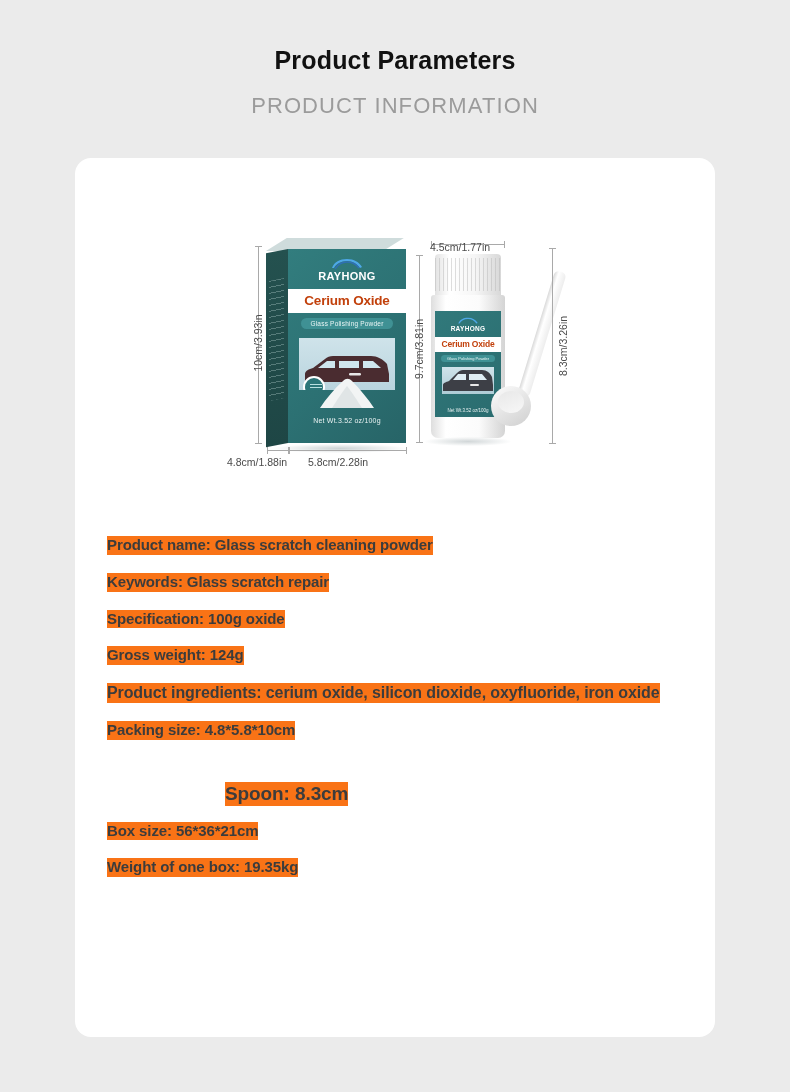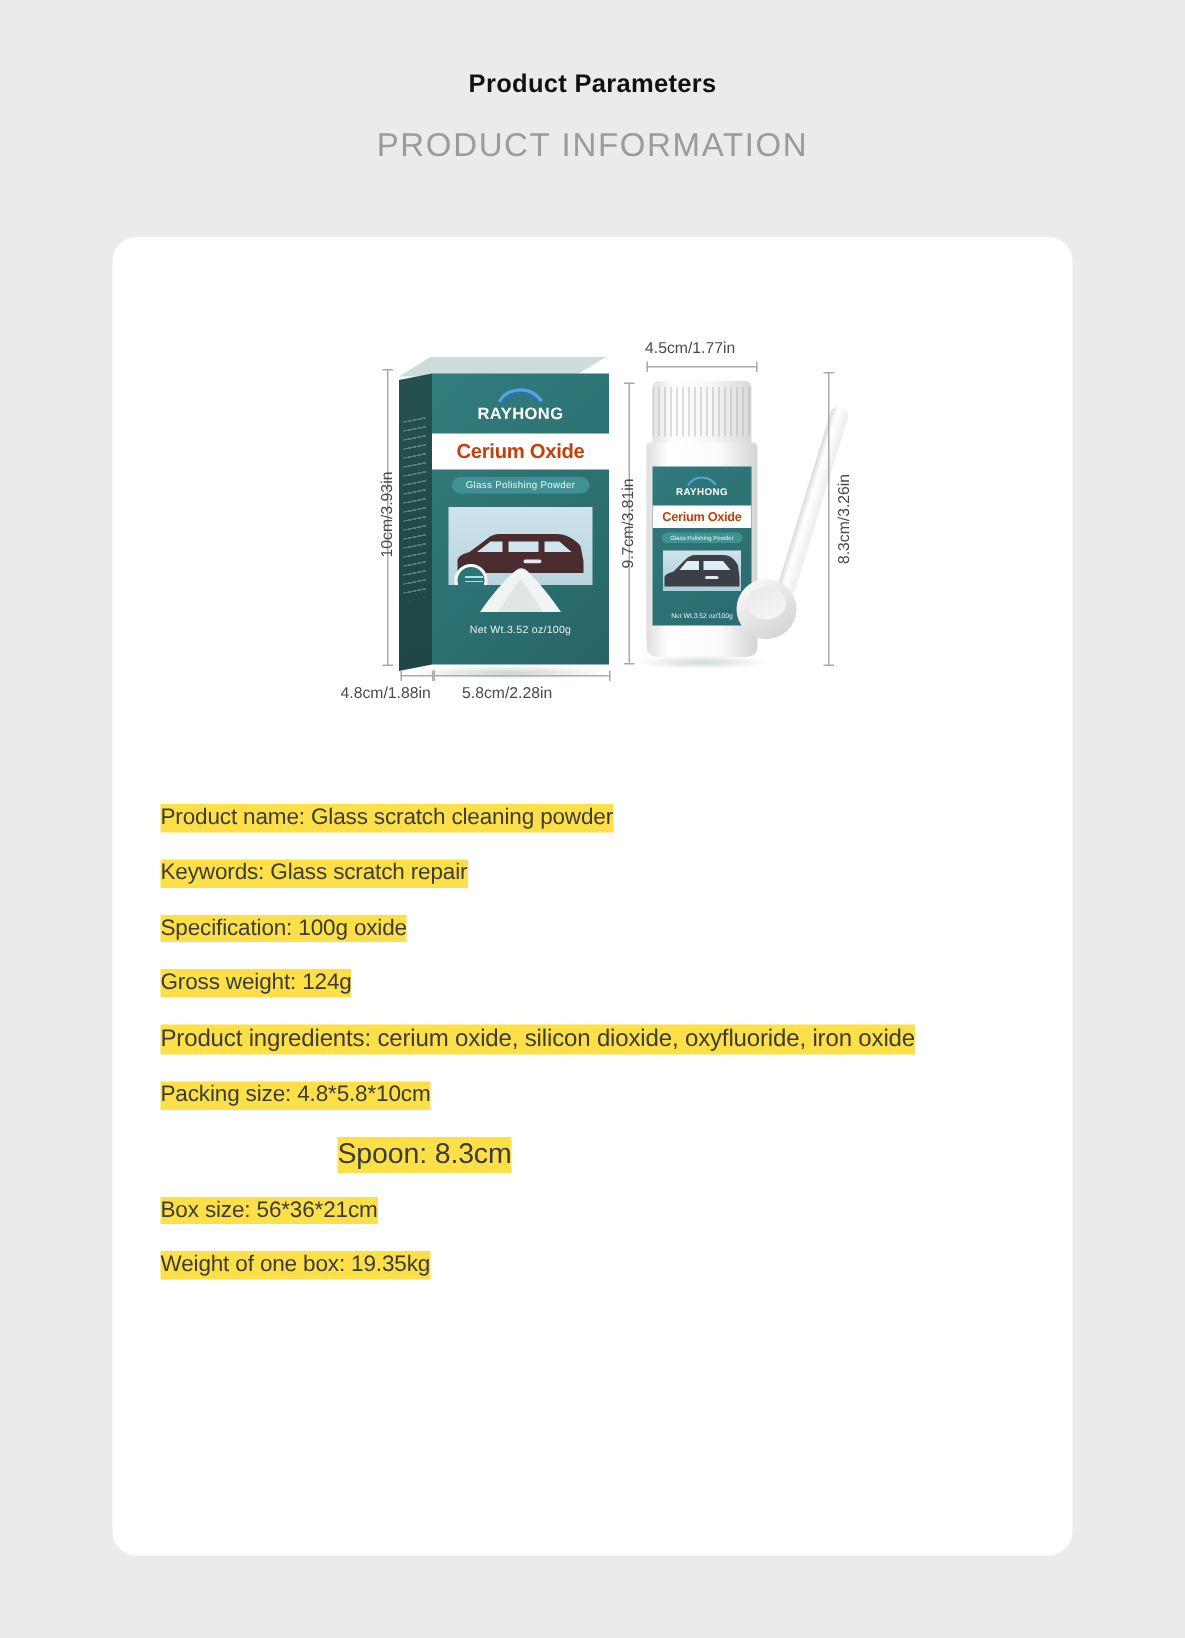--- a/index.html
+++ b/index.html
@@ -9,21 +9,21 @@
     height: 1092px;
     background: #ebebeb;
     font-family: "Liberation Sans", sans-serif;
     position: relative;
     overflow: hidden;
   }
 
   
   .page-title {
     text-align: center;
-    font-size: 17px;
+    font-size: 25px;
     font-weight: bold;
     color: #111111;
     letter-spacing: 0.2px;
     padding-top: 46px;
   }
   .page-subtitle {
     text-align: center;
     font-size: 22px;
     font-weight: normal;
     color: #9b9b9b;
@@ -348,29 +348,29 @@
   .spec-list {
     padding: 28px 0 0 32px;
   }
   .spec-row {
     display: block;
     margin-bottom: 18px;
   }
   .spec-text {
     display: inline-block;
     font-size: 15px;
-    font-weight: normal;
+    font-weight: bold;
     color: #3c3c3c;
-    background: #fde047;
+    background: #f97316;
     line-height: 1.25;
     letter-spacing: -0.1px;
   }
   .spec-row.small .spec-text  { font-size: 16px; }
   .spec-row.spoon { text-align: left; padding-left: 118px; margin-bottom: 16px; }
-  .spec-row.spoon .spec-text  { font-size: 19px; }
+  .spec-row.spoon .spec-text  { font-size: 19px; margin-top: 24px; }
 </style>
 </head>
 <body>
 
 <div>
   <h1 class="page-title">Product Parameters</h1>
   <h2 class="page-subtitle">PRODUCT INFORMATION</h2>
 </div>
 
 <div class="card">
@@ -421,21 +421,21 @@
       </div>
       <div class="box-shadow-el"></div>
     </div>
 
     <div class="mline-h" style="left:192px; top:292px; width:22px;"></div>
     <div class="mline-h" style="left:214px; top:292px; width:118px;"></div>
     <div class="mlabel" style="left:152px; top:298px;">4.8cm/1.88in</div>
     <div class="mlabel" style="left:233px; top:298px;">5.8cm/2.28in</div>
 
     <div class="mline-h" style="left:356px; top:86px; width:74px;"></div>
-    <div class="mlabel" style="left:355px; top:68px;">4.5cm/1.77in</div>
+    <div class="mlabel" style="left:355px; top:83px;">4.5cm/1.77in</div>
 
     <div class="mline-v" style="left:344px; top:97px; height:188px;"></div>
     <div class="mlabel vert" style="left:299px; top:185px; width:90px; text-align:center;">9.7cm/3.81in</div>
 
     <div class="bottle-wrap">
       <div class="bottle-cap"></div>
       <div class="bottle-body">
         <div class="bottle-label">
           <div class="blabel-logo">
             <svg class="logo-car" width="22" height="8" viewBox="0 0 34 12">

